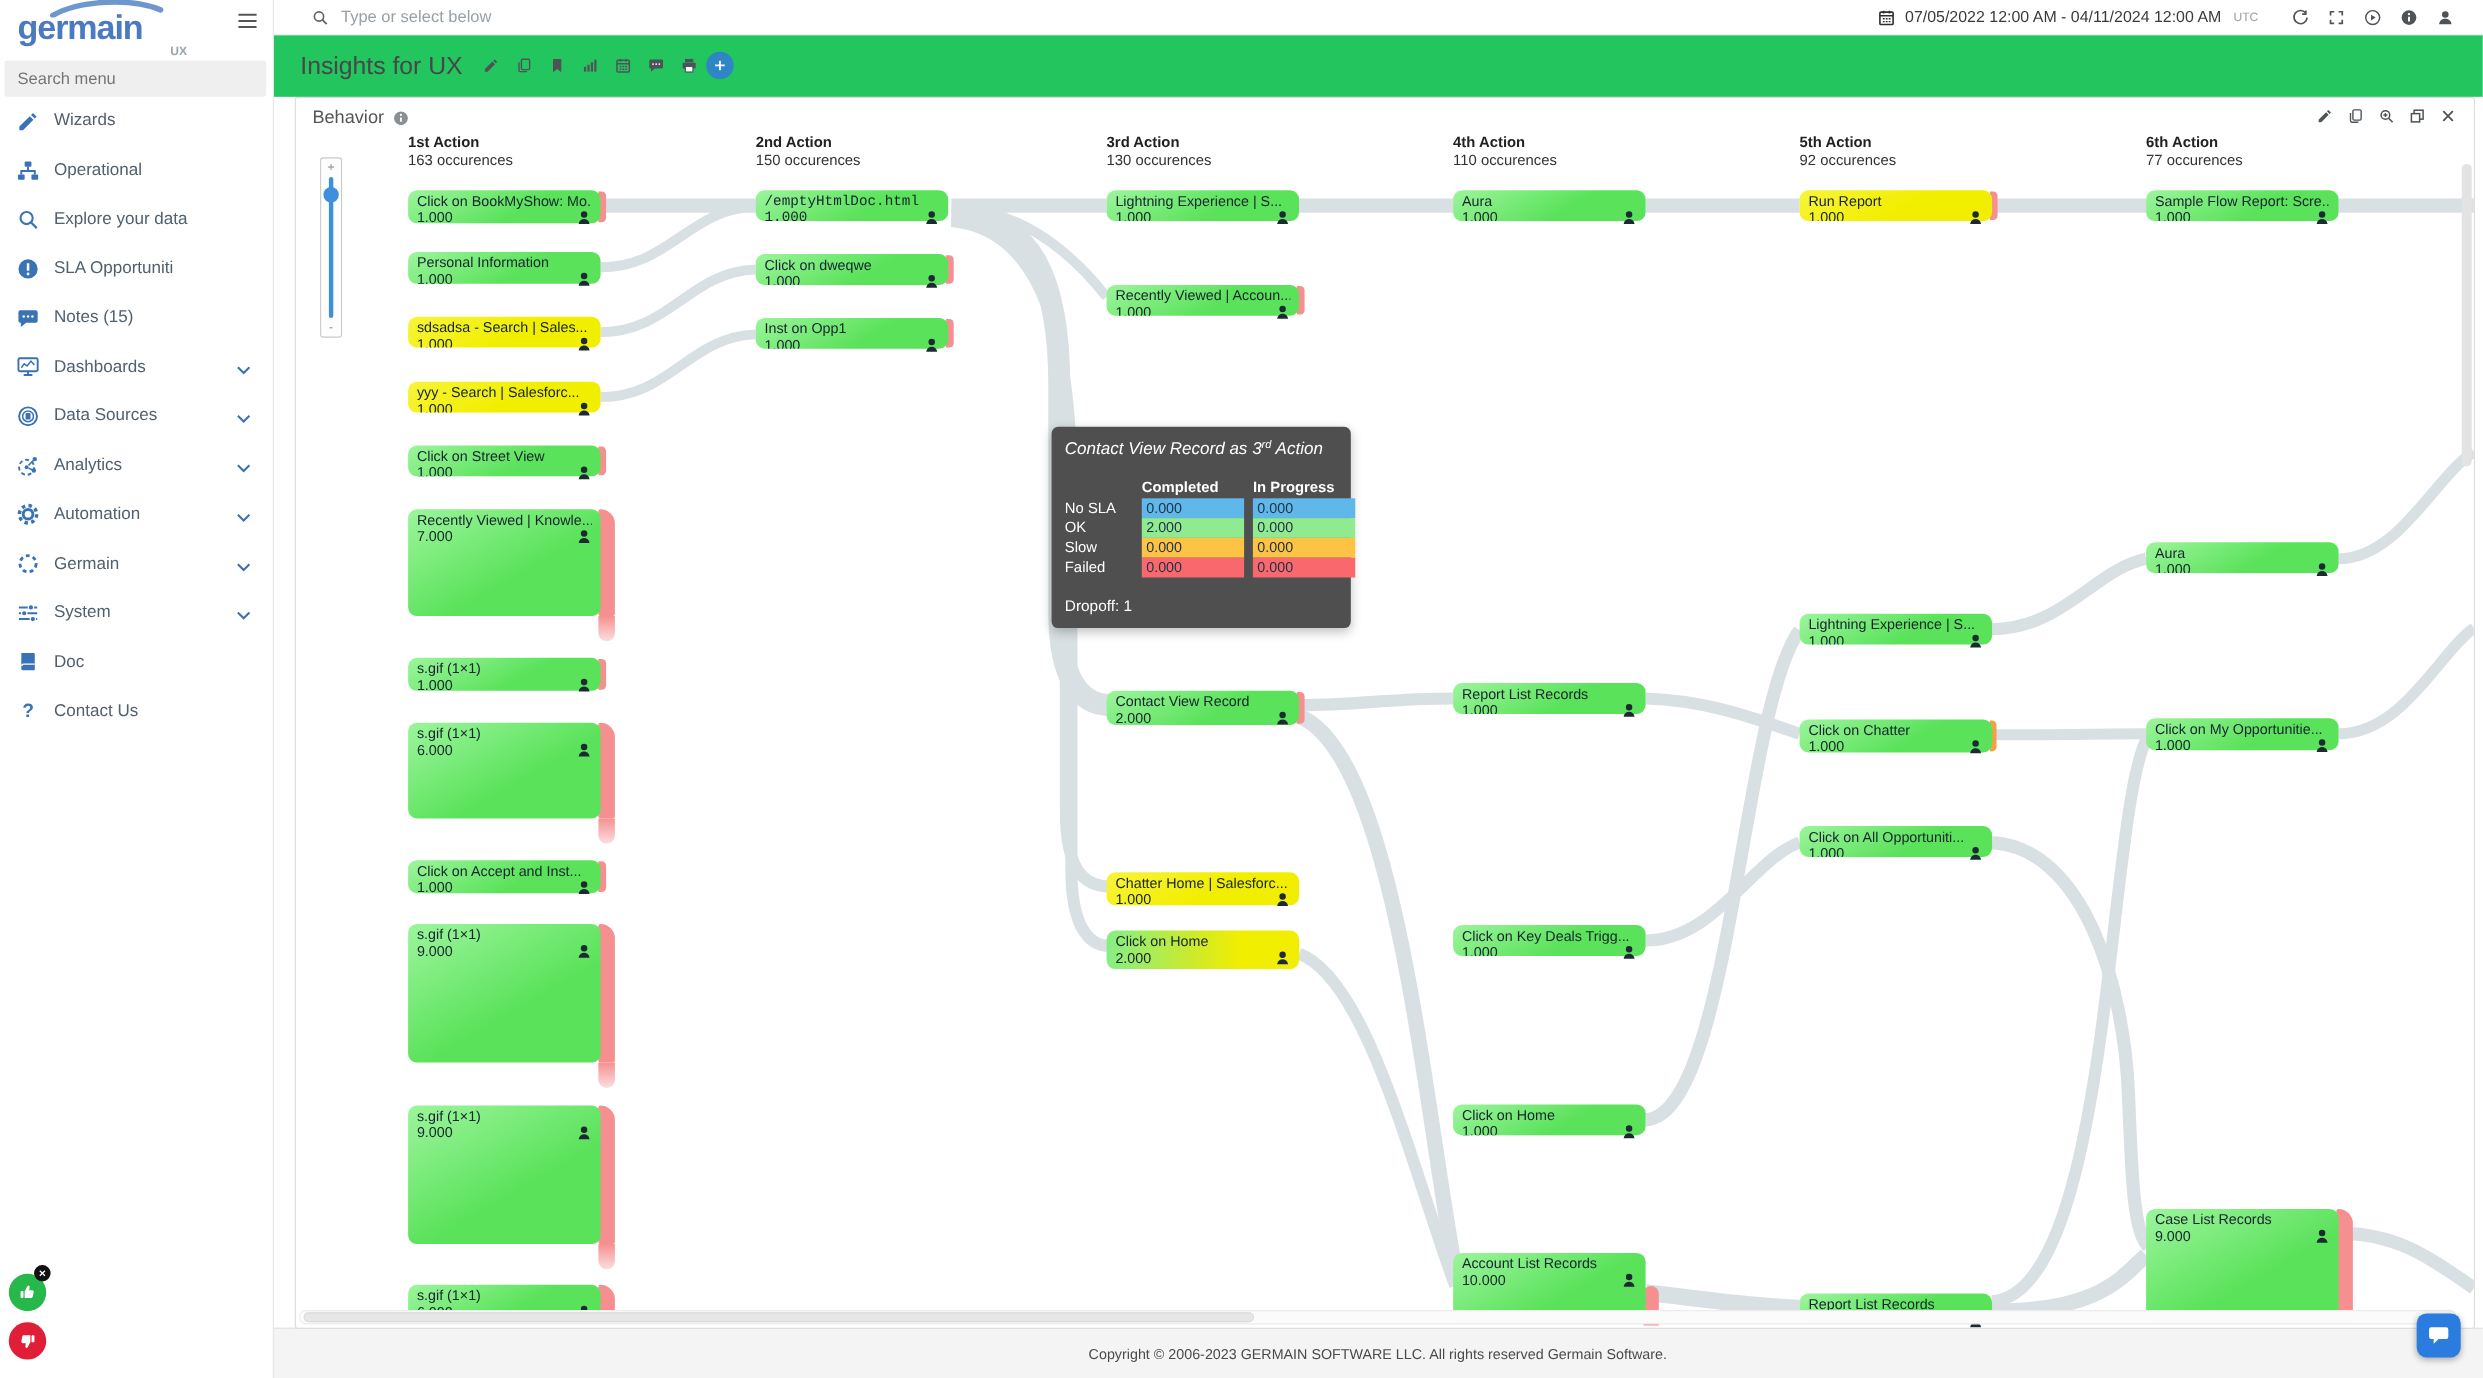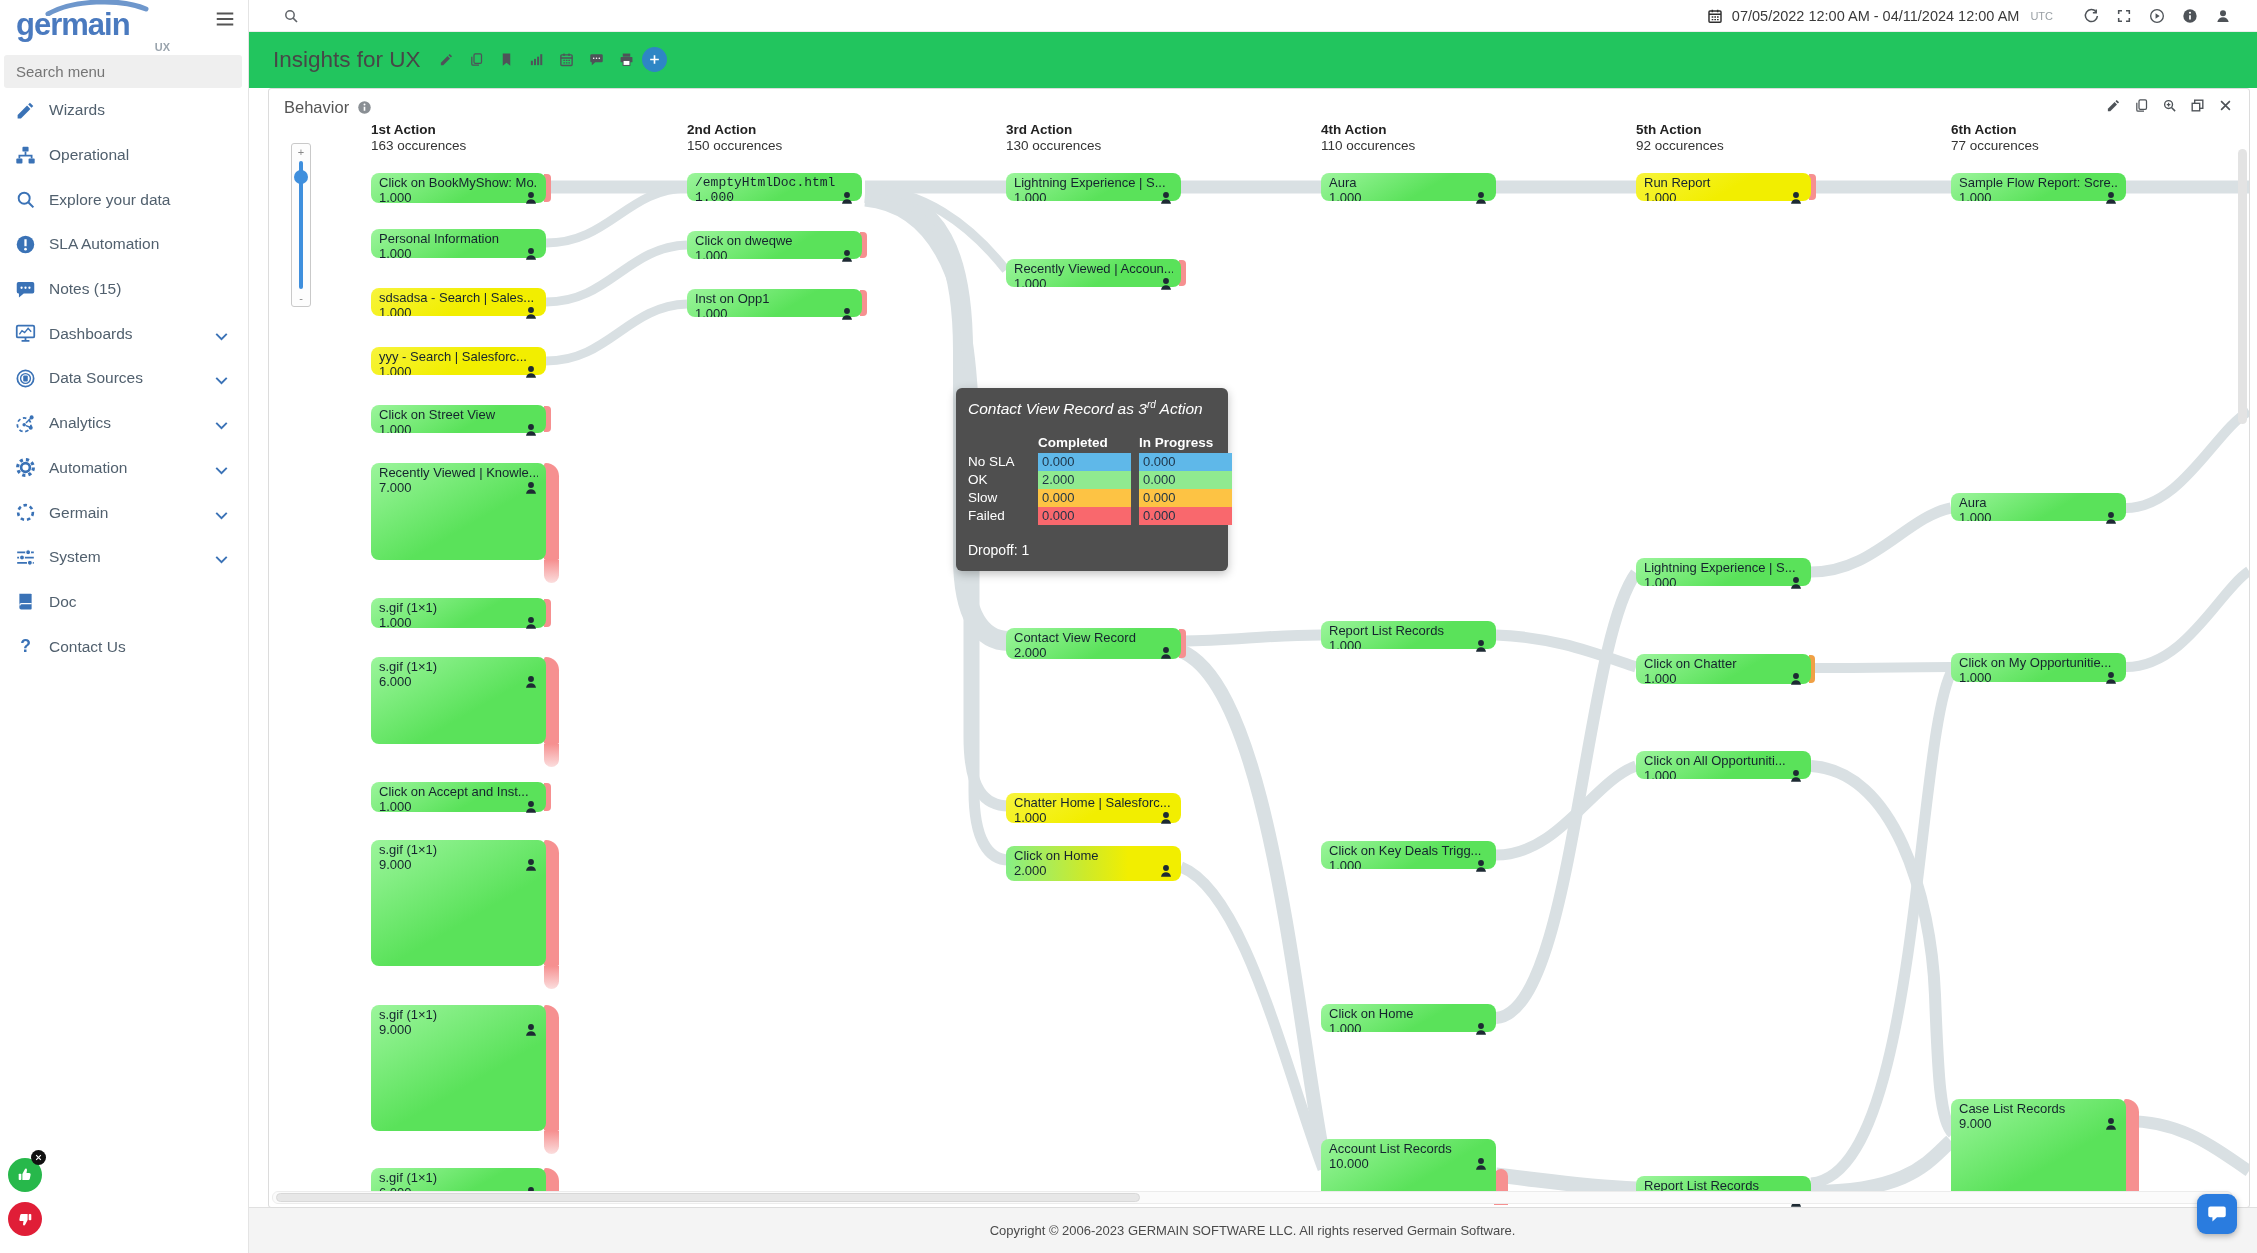--- a/index.html
+++ b/index.html
@@ -295,21 +295,21 @@
       <div class="nav-item">
         <svg class="ic ">
           <use href="#i-search"></use>
         </svg>
         <div class="nav-label">Explore your data</div>
       </div>
       <div class="nav-item">
         <svg class="ic ">
           <use href="#i-alert"></use>
         </svg>
-        <div class="nav-label">SLA Automation</div>
+        <div class="nav-label">SLA Opportuniti</div>
       </div>
       <div class="nav-item">
         <svg class="ic ">
           <use href="#i-notes"></use>
         </svg>
         <div class="nav-label">Notes (15)</div>
       </div>
       <div class="nav-item">
         <svg class="ic ">
           <use href="#i-dashboard"></use>
@@ -404,20 +404,21 @@
 <div class="fb fb-down">
     <svg>
       <use href="#i-thumb-down"></use>
     </svg>
   </div>
 
 <header class="topbar">
   <svg class="ic search-ic">
       <use href="#i-search"></use>
     </svg>
+  <input class="top-search" placeholder="Type or select below" style="">
   <div class="date-chip">
     <svg class="ic">
         <use href="#i-calendar"></use>
       </svg>
     <span class="date-text">07/05/2022 12:00 AM - 04/11/2024 12:00 AM</span>
     <span class="utc">UTC</span>
   </div>
   <div class="top-actions">
       <span class="icon-btn">
         <svg class="ic ">

